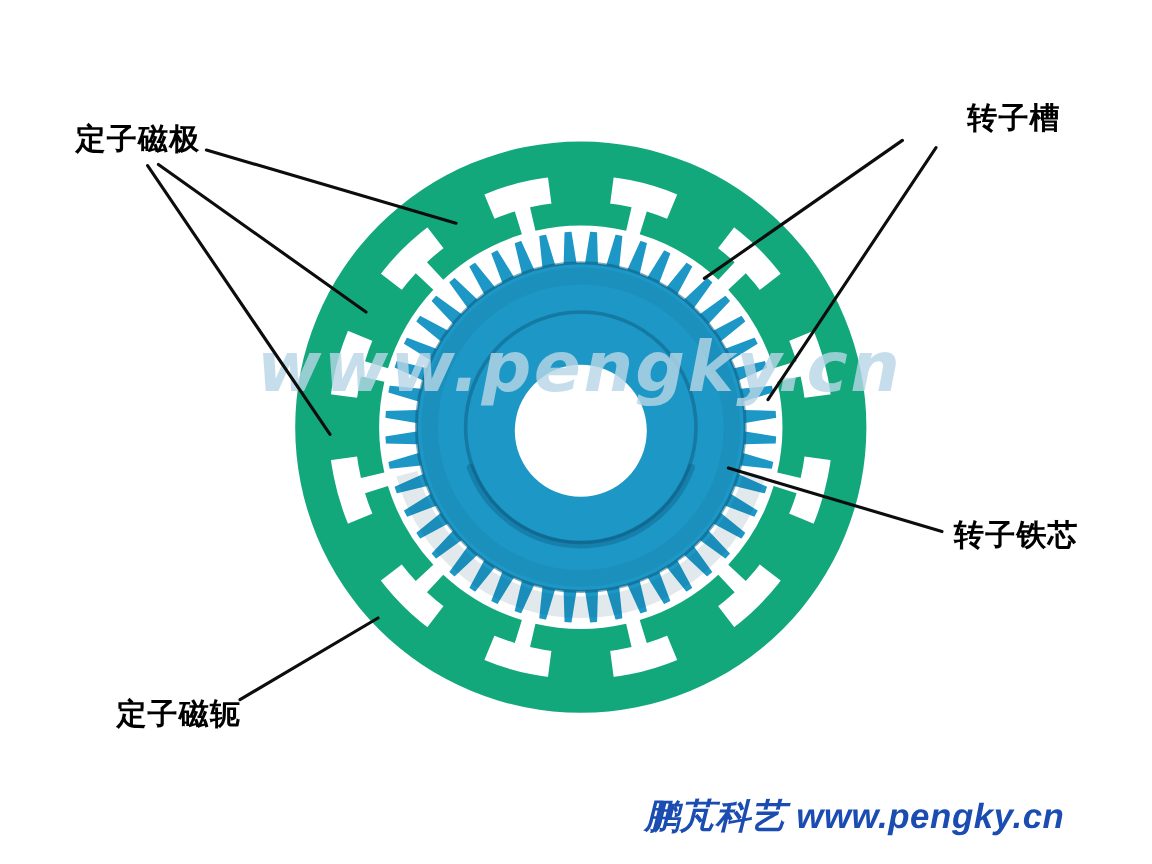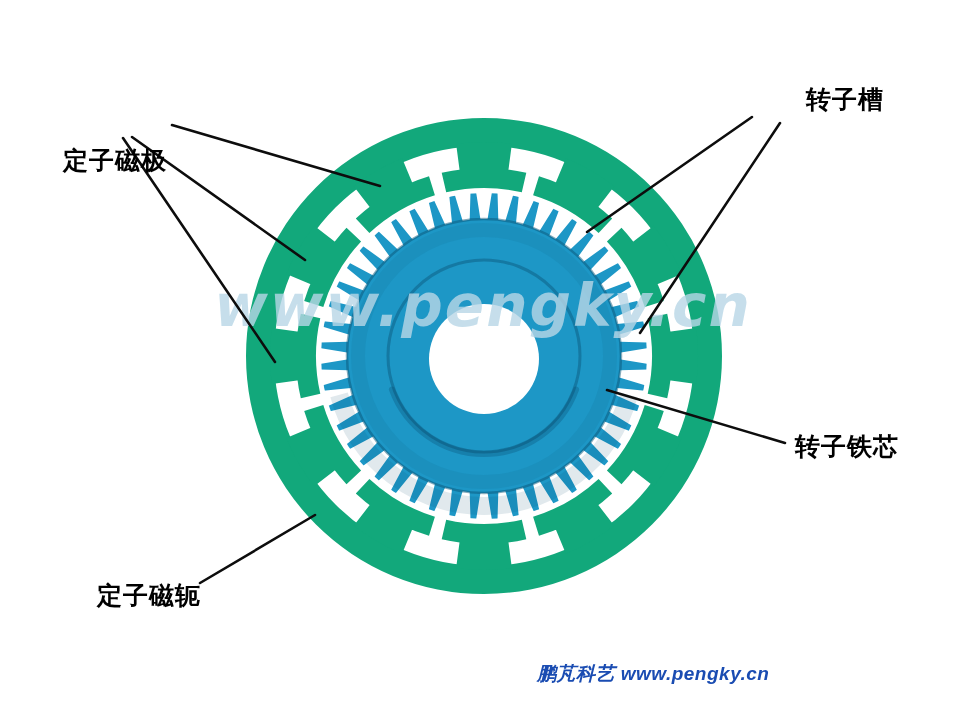--- a/index.html
+++ b/index.html
@@ -1,20 +1,20 @@
 <!DOCTYPE html>
 <html><head>
 <meta charset="utf-8">
 <style>
   html,body{margin:0;padding:0;background:#ffffff;font-family:"Liberation Sans",sans-serif;}
   .stage{position:relative;width:960px;height:720px;background:#ffffff;overflow:hidden;}
   #motor-svg{position:absolute;left:0;top:0;}
   .callout{position:absolute;font-size:25px;font-weight:600;color:#000000;
            white-space:nowrap;letter-spacing:1px;line-height:1.1;}
-  .footer-brand{position:absolute;font-size:19px;font-weight:bold;font-style:italic;
+  .footer-brand{position:absolute;font-size:29px;font-weight:bold;font-style:italic;
            white-space:nowrap;letter-spacing:0.5px;}
 </style>
 </head>
 <body>
 
 <div class="stage">
 
   <svg id="motor-svg" width="960" height="720" viewBox="0 0 960 720">
     <g id="g-yoke">
         <path d="M246 356a238 238 0 1 0 476 0a238 238 0 1 0 -476 0M274 356a210 210 0 1 1 420 0a210 210 0 1 1 -420 0Z" fill="#12a87b" fill-rule="evenodd"></path>
@@ -39,19 +39,19 @@
         <line x1="172" y1="125" x2="380" y2="186" stroke="#0d0d0d" stroke-width="2.6" stroke-linecap="round"></line>
         <line x1="132" y1="137" x2="305" y2="260" stroke="#0d0d0d" stroke-width="2.6" stroke-linecap="round"></line>
         <line x1="123" y1="138" x2="275" y2="362" stroke="#0d0d0d" stroke-width="2.6" stroke-linecap="round"></line>
         <line x1="752" y1="117" x2="587" y2="232" stroke="#0d0d0d" stroke-width="2.6" stroke-linecap="round"></line>
         <line x1="780" y1="123" x2="640" y2="333" stroke="#0d0d0d" stroke-width="2.6" stroke-linecap="round"></line>
         <line x1="785" y1="443" x2="607" y2="390" stroke="#0d0d0d" stroke-width="2.6" stroke-linecap="round"></line>
         <line x1="200" y1="583" x2="315" y2="515" stroke="#0d0d0d" stroke-width="2.6" stroke-linecap="round"></line>
       </g>
   </svg>
 
-  <div class="callout" id="annot-stator-pole" style="left: 63px; top: 103px; margin-top: 44px;">定子磁极</div>
+  <div class="callout" id="annot-stator-pole" style="left: 63px; top: 103px;">定子磁极</div>
   <div class="callout" id="annot-rotor-slot" style="left: 758px; top: 86px; margin-left: 48px;">转子槽</div>
   <div class="callout" id="annot-stator-yoke" style="left: 97px; top: 582px;">定子磁轭</div>
   <div class="callout" id="annot-rotor-core" style="left: 795px; top: 433px;">转子铁芯</div>
 
   <div class="footer-brand" id="footer-brand" style="left: 537px; top: 661px; color: rgb(26, 76, 178);">鹏芃科艺 www.pengky.cn</div>
 </div>
 
 </body></html>

